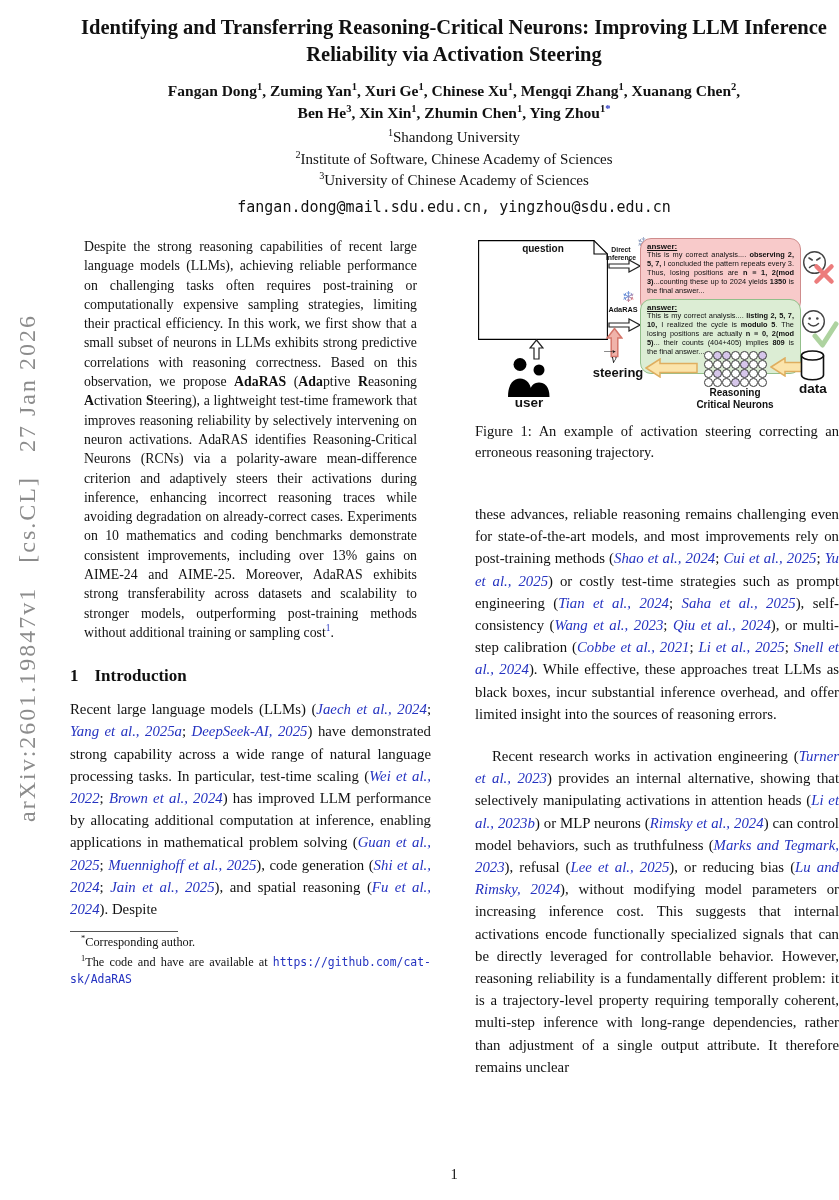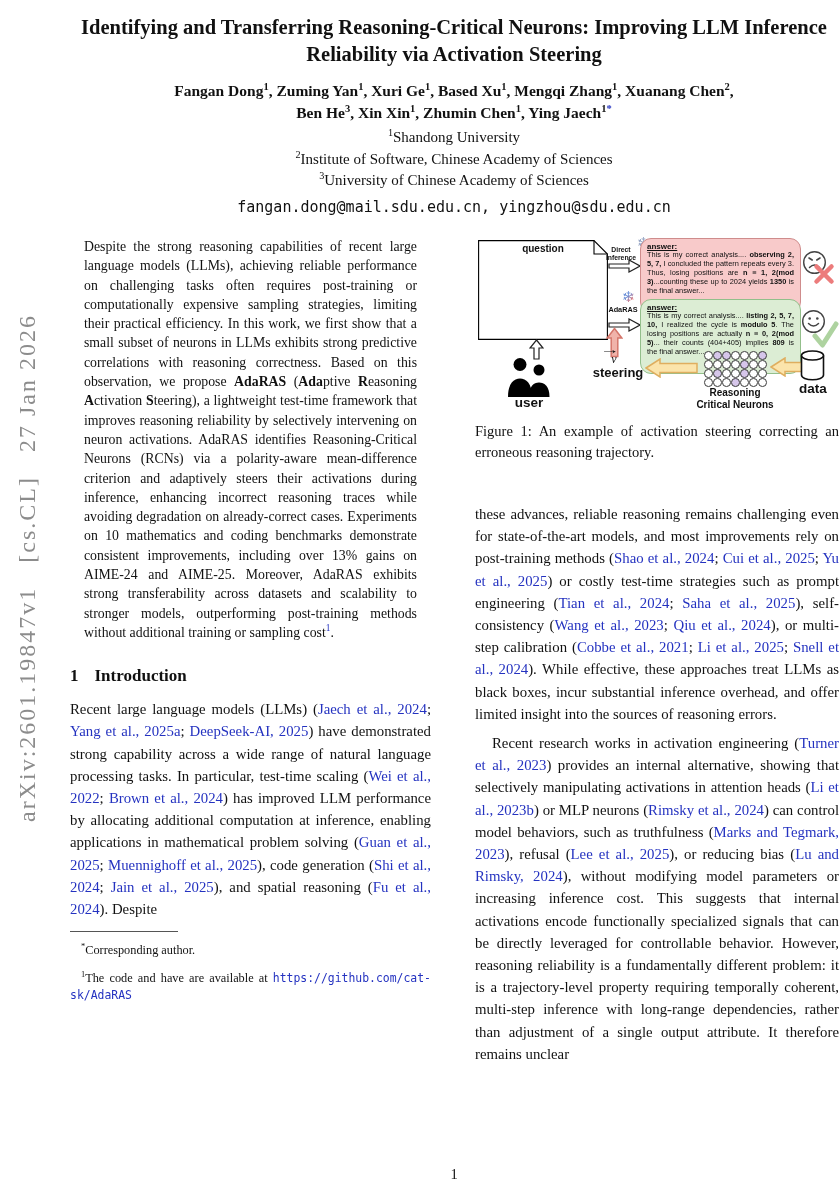--- a/index.html
+++ b/index.html
@@ -21,26 +21,26 @@
   .affils{margin-top:3px; font-size:15px; line-height:21.5px;}
   .emails{margin-top:6px; font-family:"DejaVu Sans Mono","Liberation Mono",monospace; font-size:15px;}
   
   .col-left{position:absolute; left:70px; top:237px; width:361px;}
   .col-right{position:absolute; left:475px; top:237px; width:364px;}
   .abs-title{font-size:15.5px; font-weight:bold; text-align:center; margin:0 0 13px 0;}
   .abs-body{margin:0 14px; font-size:13.8px; line-height:19.3px; text-align:justify;}
   .sec-head{font-size:17px; font-weight:bold; margin:24px 0 12px 0;}
   .sec-head .sec-num{margin-right:16px;}
   .body-p{font-size:14.8px; line-height:22.2px; text-align:justify; margin:0;}
-  .body-p.indent{text-indent:17px; margin-top:7px;}
+  .body-p.indent{text-indent:17px; margin-top:20px;}
   .fn-rule{width:108px; border-top:1.5px solid #555; margin-top:11px;}
-  .fn{font-size:12.3px; line-height:17.6px; margin:10px 0 0 0; text-indent:11px; text-align:justify;}
+  .fn{font-size:12.3px; line-height:17.6px; margin:2px 0 0 0; text-indent:11px; text-align:justify;}
   
   .s-b{font-weight:bold;}
-  .s-c{color:var(--cite,#2432c0);}
+  .s-c{color:var(--cite,#2432c0);font-style:italic;}
   .s-sup{vertical-align:super; font-size:68%; line-height:0;}
   .s-supc{vertical-align:super; font-size:68%; line-height:0; color:var(--cite,#2432c0);}
   .s-m,.s-mc{font-family:"DejaVu Sans Mono","Liberation Mono",monospace; font-size:93%; overflow-wrap:anywhere;}
   .s-mc{color:var(--cite,#2432c0);}
   
   .fig1{position:relative; width:364px; height:177px; margin:0; padding:0;
         font-family:"Liberation Sans","DejaVu Sans",sans-serif;}
   .fig1 *{box-sizing:border-box;}
   .caption{font-size:14.5px; line-height:21px; text-align:justify; margin-top:7px;}
   .col-right .body-p:first-of-type{margin-top:40px;}
@@ -101,22 +101,22 @@
 </head>
 <body>
 
 <div class="page">
 
   <div class="arxiv-banner">arXiv:2601.19847v1   [cs.CL]   27 Jan 2026</div>
 
   <header>
     <h1 class="title">Identifying and Transferring Reasoning-Critical Neurons: Improving LLM Inference Reliability via Activation Steering</h1>
     <div class="authors">
-      <div><span>Fangan Dong</span><span class="s-sup">1</span><span>, Zuming Yan</span><span class="s-sup">1</span><span>, Xuri Ge</span><span class="s-sup">1</span><span>, Based Xu</span><span class="s-sup">1</span><span>, Mengqi Zhang</span><span class="s-sup">1</span><span>, Xuanang Chen</span><span class="s-sup">2</span><span>,</span></div>
-      <div><span>Ben He</span><span class="s-sup">3</span><span>, Xin Xin</span><span class="s-sup">1</span><span>, Zhumin Chen</span><span class="s-sup">1</span><span>, Ying Jaech</span><span class="s-sup">1</span><span class="s-supc">*</span></div>
+      <div><span>Fangan Dong</span><span class="s-sup">1</span><span>, Zuming Yan</span><span class="s-sup">1</span><span>, Xuri Ge</span><span class="s-sup">1</span><span>, Chinese Xu</span><span class="s-sup">1</span><span>, Mengqi Zhang</span><span class="s-sup">1</span><span>, Xuanang Chen</span><span class="s-sup">2</span><span>,</span></div>
+      <div><span>Ben He</span><span class="s-sup">3</span><span>, Xin Xin</span><span class="s-sup">1</span><span>, Zhumin Chen</span><span class="s-sup">1</span><span>, Ying Zhou</span><span class="s-sup">1</span><span class="s-supc">*</span></div>
     </div>
     <div class="affils">
       <div><span class="s-sup">1</span><span>Shandong University</span></div>
       <div><span class="s-sup">2</span><span>Institute of Software, Chinese Academy of Sciences</span></div>
       <div><span class="s-sup">3</span><span>University of Chinese Academy of Sciences</span></div>
     </div>
     <div class="emails">fangan.dong@mail.sdu.edu.cn, yingzhou@sdu.edu.cn</div>
   </header>
 
   <section class="col-left">

